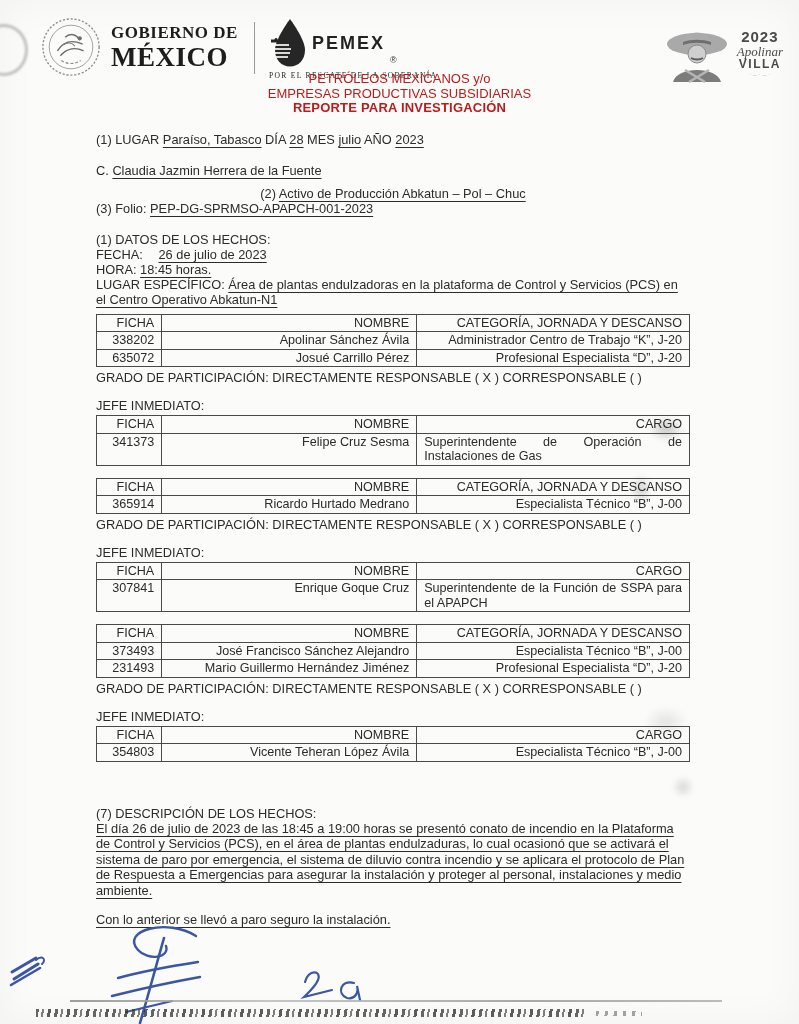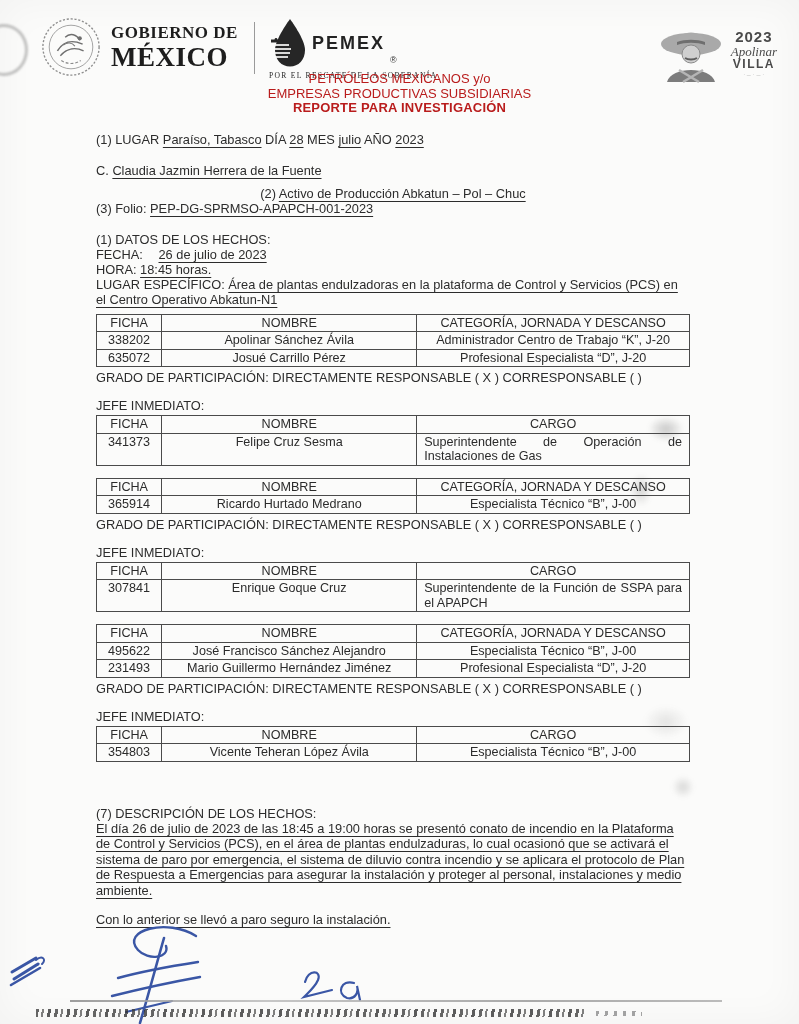--- a/index.html
+++ b/index.html
@@ -4,21 +4,21 @@
 <style>
   html,body { margin:0; padding:0; background:#e8e8e6; }
   .page {
     position:relative; width:799px; height:1024px; margin:0 auto;
     background:#fbfbfa; overflow:hidden;
     font-family:"Liberation Sans", sans-serif;
     color:#2c2c2c;
     box-shadow: inset 0 0 40px rgba(0,0,0,0.04);
   }
   
-  .header { display:flex; align-items:flex-start; padding:16px 22px 0 40px; height:76px; box-sizing:border-box; }
+  .header { display:flex; align-items:flex-start; padding:16px 16px 0 40px; height:76px; box-sizing:border-box; }
   .gob { display:flex; align-items:center; gap:9px; }
   .gob-text { font-family:"Liberation Serif", serif; font-weight:bold; color:#1d1d1d; letter-spacing:.5px; line-height:1; }
   .gob-text .l1 { font-size:17px; margin-bottom:3px; }
   .gob-text .l2 { font-size:27px; }
   .logo-divider { width:1px; height:52px; background:#9a9a9a; margin:6px 14px 0 16px; }
   .pemex { display:flex; flex-direction:column; margin-top:2px; }
   .pemex-row { display:flex; align-items:center; gap:5px; }
   .pemex-word { font-size:18px; font-weight:bold; letter-spacing:2px; color:#232323; }
   .pemex-reg { font-size:9px; color:#333; align-self:flex-end; margin-bottom:3px; }
   .pemex-slogan { font-family:"Liberation Serif", serif; font-size:7.6px; letter-spacing:1.3px; color:#2a2a2a; margin-top:3px; font-weight:normal; }
@@ -33,21 +33,21 @@
   .title-block { text-align:center; font-size:13px; line-height:14.5px; margin-top:-4px; color:#b91c1c; }
   .title-block .bold { font-weight:bold; letter-spacing:.2px; }
   
   .content { padding:0 109px 0 96px; font-size:12.8px; line-height:15px; }
   .u { text-decoration:underline; text-decoration-thickness:1px; text-underline-offset:2.5px; }
   .row-gap-lg { margin-top:16px; }
   .fecha-gap { margin-left:12px; }
   .heading { margin-top:8px;text-align:center; }
   table { border-collapse:collapse; width:100%; table-layout:fixed; margin-top:7px; }
   th, td {
-    border:1px solid #4a4a4a; font-size:12.6px; font-weight:normal; text-align:center;
+    border:1px solid #4a4a4a; font-size:12.6px; font-weight:normal; text-align:right;
     padding:1px 7px; line-height:14.5px; vertical-align:top; color:#2b2b2b;
     overflow:hidden; white-space:nowrap;
   }
   td.wrap, th.wrap { white-space:normal; }
   .justify { text-align:justify; }
   col.c1 { width:11%; } col.c2 { width:43%; } col.c3 { width:46%; }
   .grado { margin-top:3px; }
   .jefe { margin-top:13px; }
   .desc-gap { margin-top:44px; }
   .closing { margin-top:14px; }
@@ -275,21 +275,21 @@
           <col class="c2">
           <col class="c3">
         </colgroup>
       <tbody>
           <tr>
         <th>FICHA</th>
         <th>NOMBRE</th>
         <th>CATEGORÍA, JORNADA Y DESCANSO</th>
       </tr>
       <tr>
-        <td>495622</td>
+        <td>373493</td>
         <td>José Francisco Sánchez Alejandro</td>
         <td>Especialista Técnico “B”, J-00</td>
       </tr>
       <tr>
         <td>231493</td>
         <td>Mario Guillermo Hernández Jiménez</td>
         <td>Profesional Especialista “D”, J-20</td>
       </tr>
     </tbody>
       </table>

